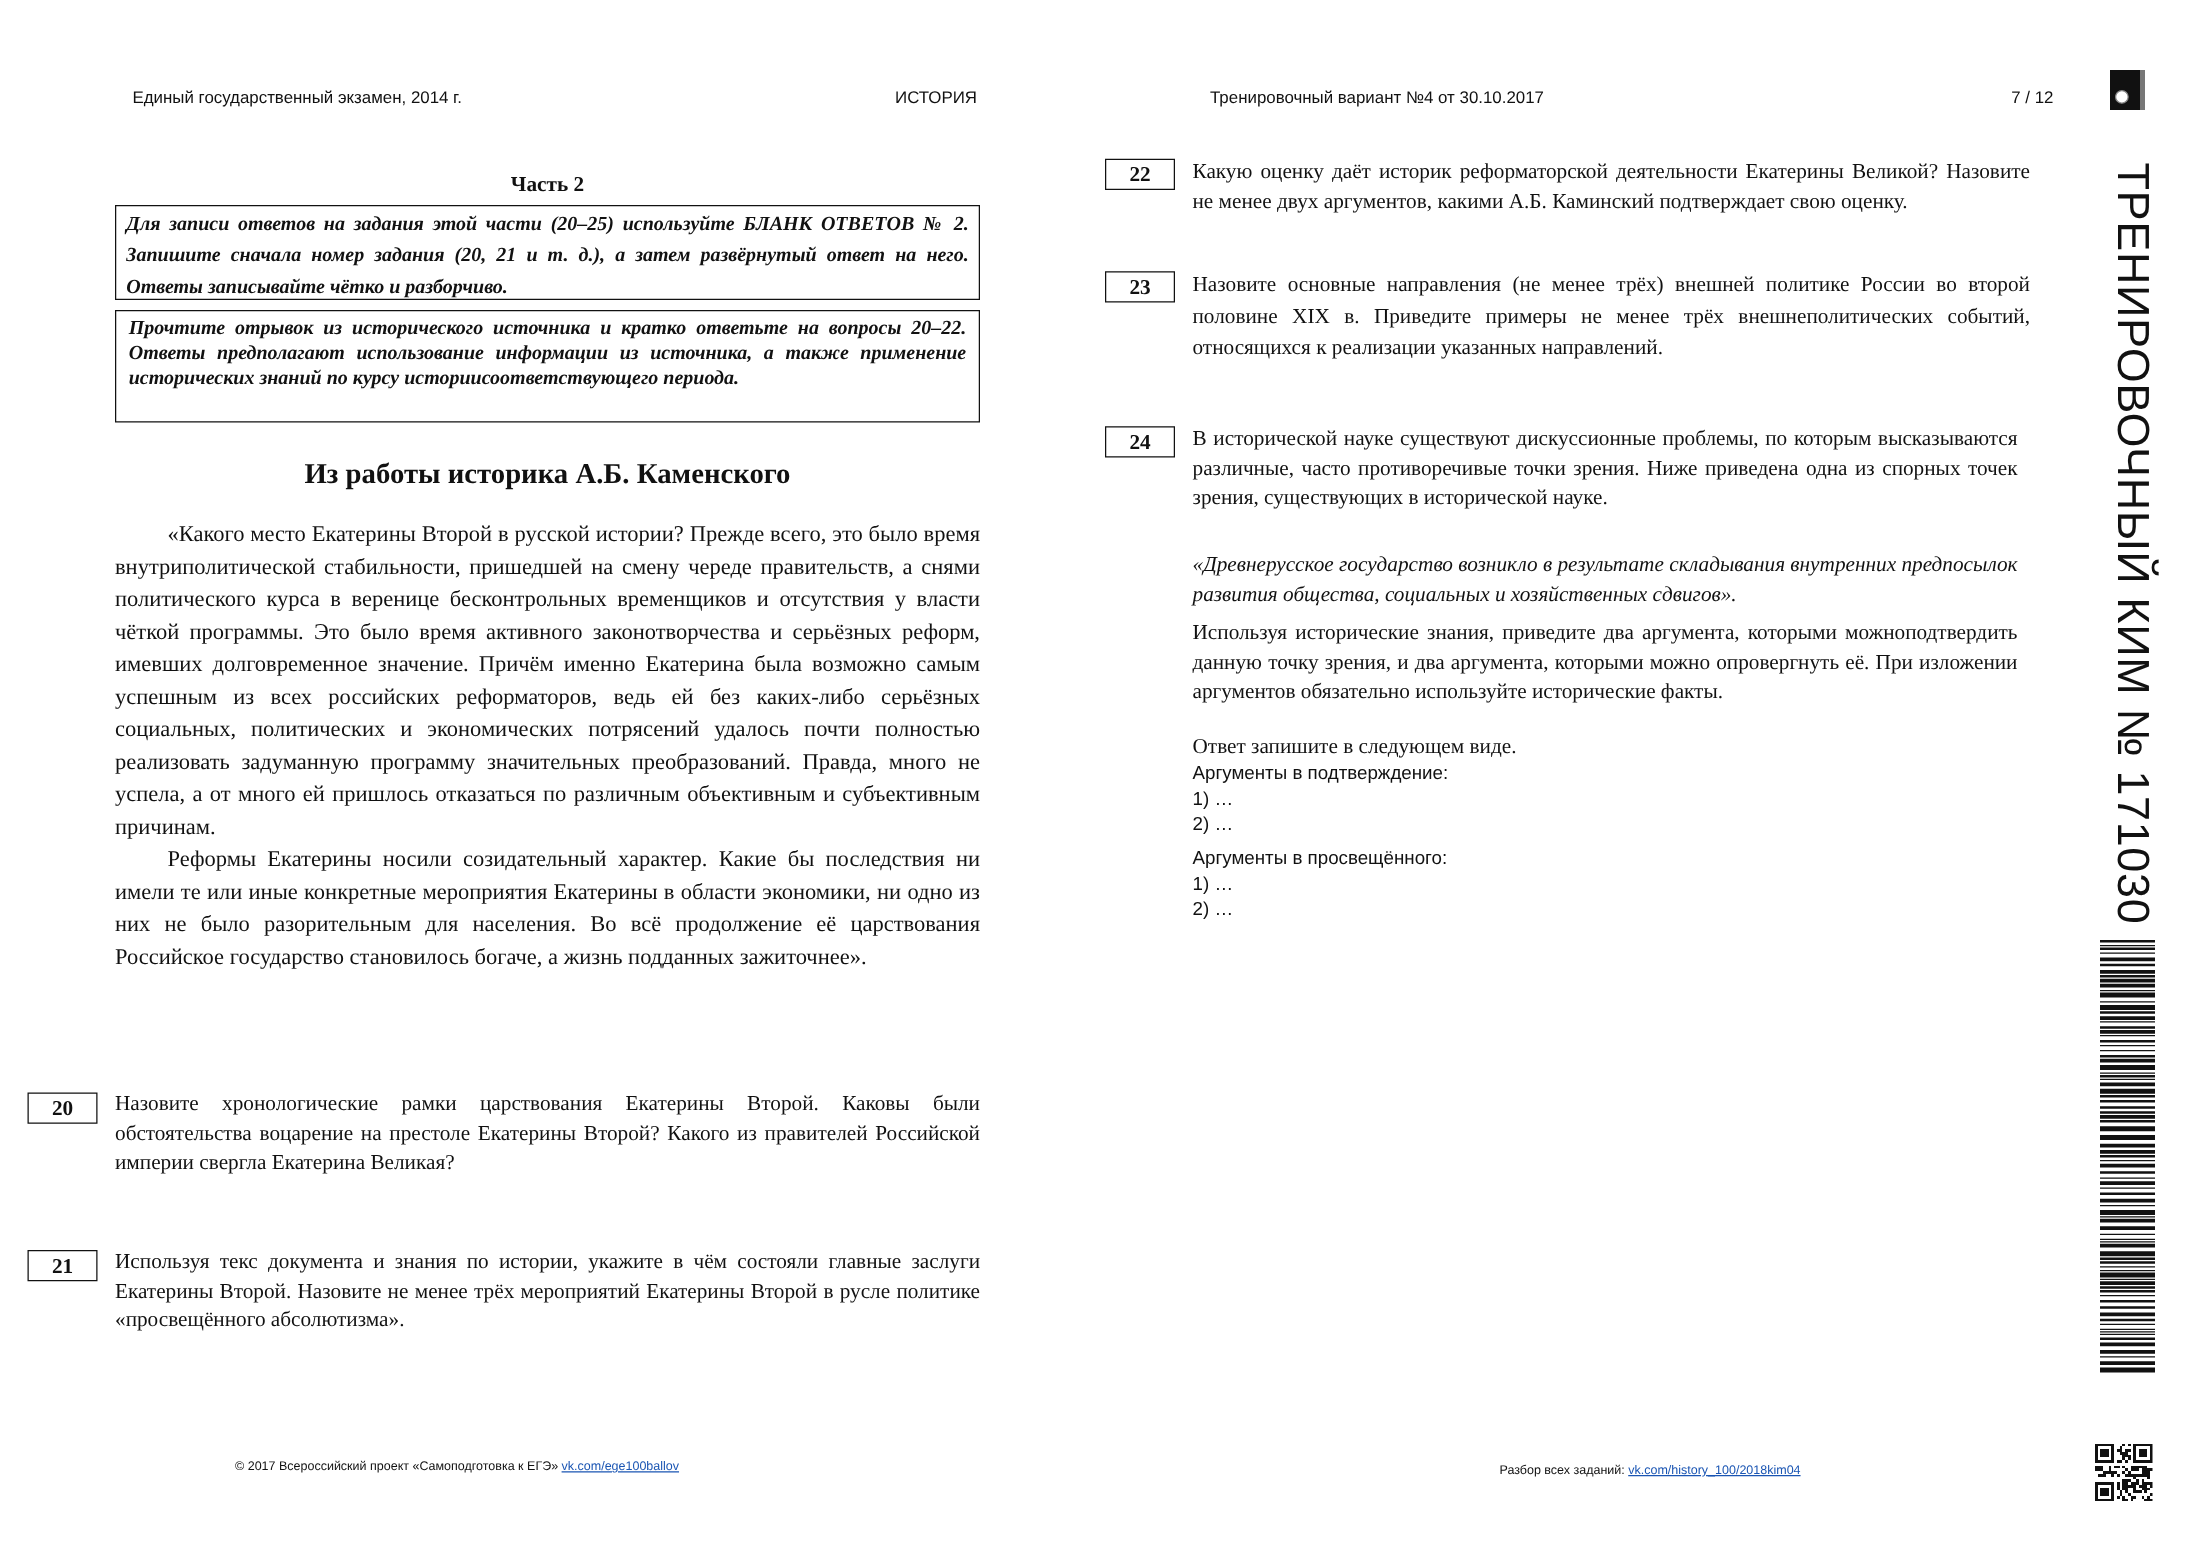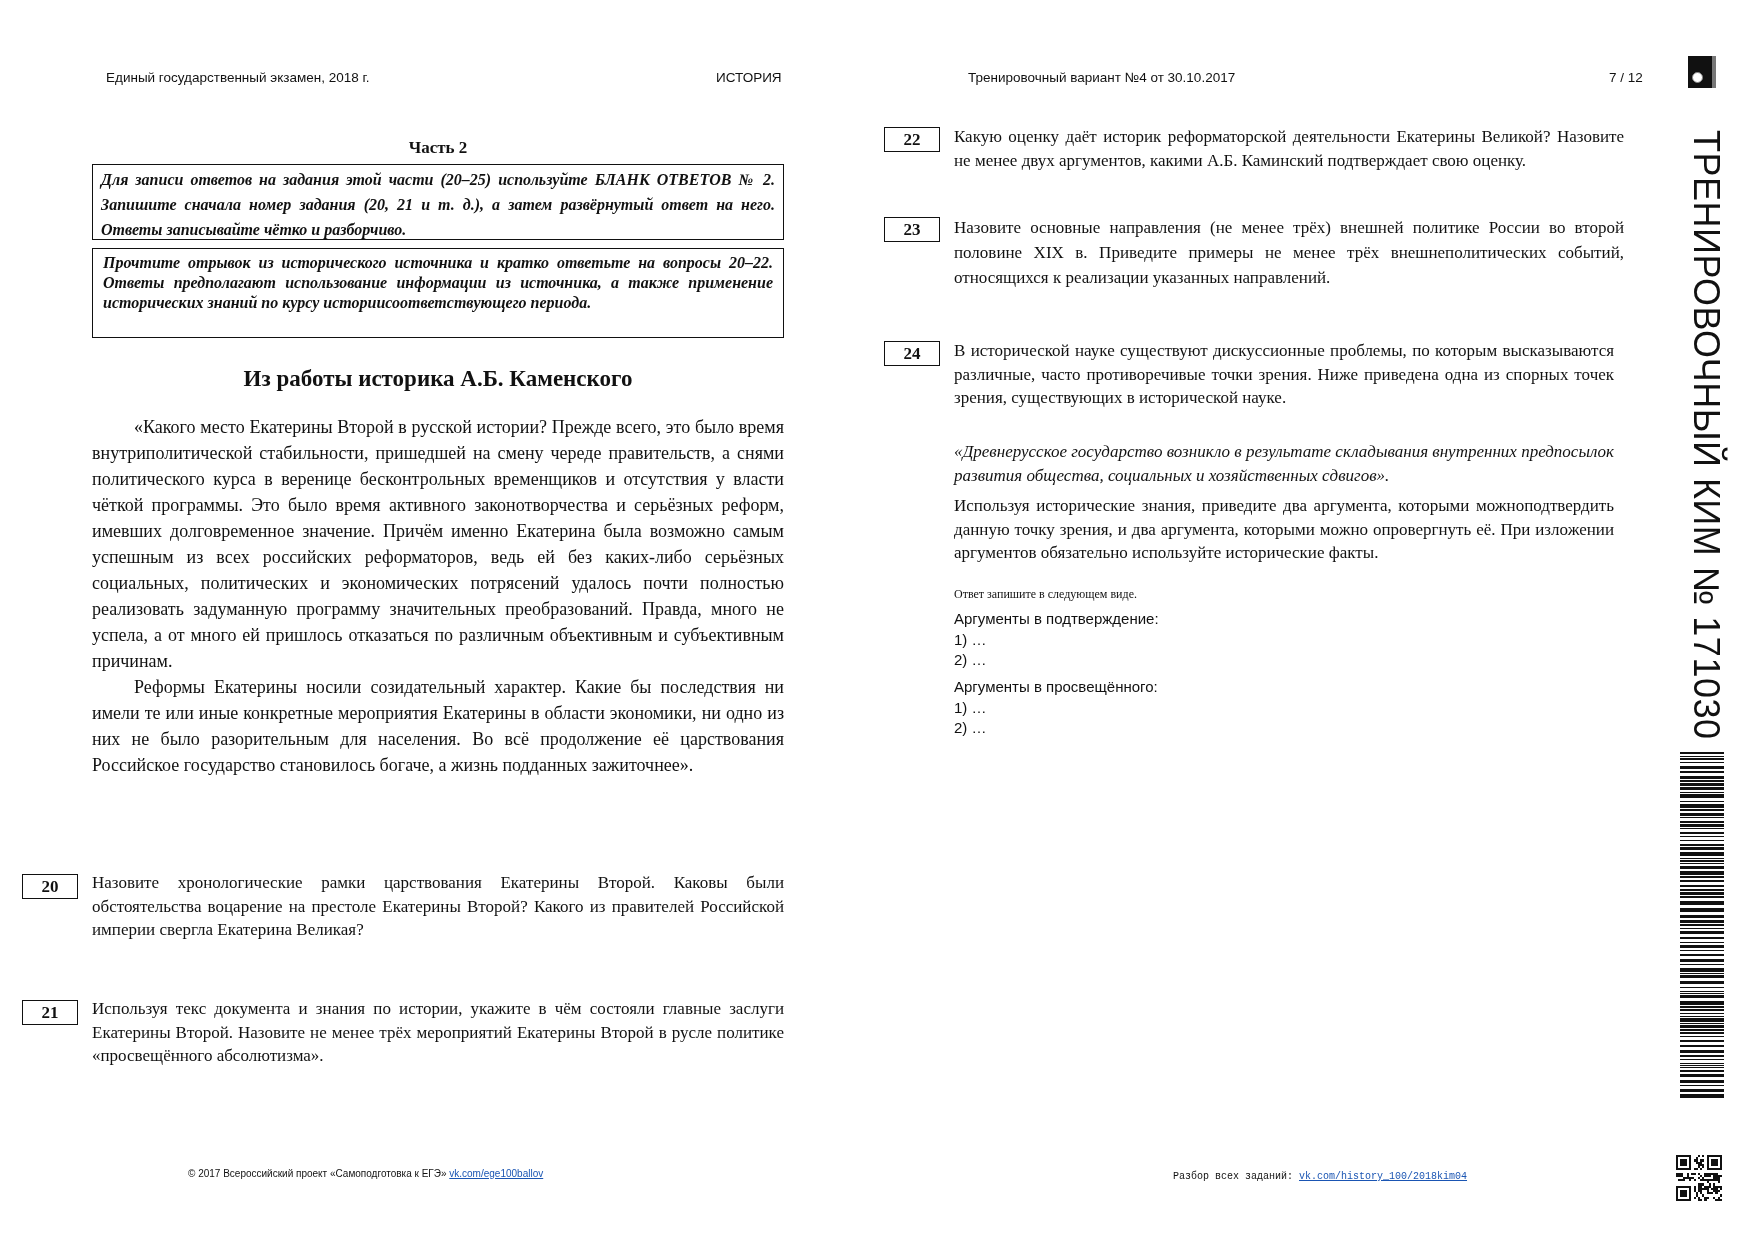--- a/index.html
+++ b/index.html
@@ -44,37 +44,37 @@
 
   
   #task22-num { left:884px; top:127px; }
   #task22-text { left:954px; top:125px; width:670px; }
   #task23-num { left:884px; top:217px; }
   #task23-text { left:954px; top:215px; width:670px; line-height:25px; }
   #task24-num { left:884px; top:341px; }
   #task24-text { left:954px; top:339px; width:660px; }
   #task24-quote { left:954px; top:440px; width:660px; font-style:italic; font-size:17px; line-height:23.5px; text-align:justify; }
   #task24-instr { left:954px; top:494px; width:660px; font-size:17px; line-height:23.5px; text-align:justify; }
-  #task24-format { left:954px; top:587px; font-size:12px; }
+  #task24-format { left:954px; top:587px; font-size:17px; }
 
   .answer-list { left:954px; font-size:15px; line-height:20px; }
   #confirm-list { top:609px; }
   #refute-list { top:677px; }
   .answer-list .hd { margin-bottom:1px; }
 
   
   .foot { font-size:10px; }
   #footer-left { left:188px; top:1168px; }
-  #footer-right { left:1010px; top:1168px; width:620px; text-align:center; line-height:17px;font-family:Liberation Mono, monospace; }
+  #footer-right { left:1010px; top:1168px; width:620px; text-align:center; line-height:17px; }
   a.lnk { color:#1a55b3; text-decoration:underline; }
 </style>
 </head>
 <body>
 
-<div class="abs hdr sans" id="hdr-left">Единый государственный экзамен, 2018 г.</div>
+<div class="abs hdr sans" id="hdr-left">Единый государственный экзамен, 2014 г.</div>
 <div class="abs hdr sans" id="hdr-subject">ИСТОРИЯ</div>
 <div class="abs hdr sans" id="hdr-variant">Тренировочный вариант №4 от 30.10.2017</div>
 <div class="abs hdr sans" id="hdr-page">7 / 12</div>
 <div class="abs" id="logo">
     <div class="dot"></div>
   </div>
 
 <div class="abs sans" id="side-title">
   <span>ТРЕНИРОВОЧНЫЙ КИМ № 171030</span>
 </div>

